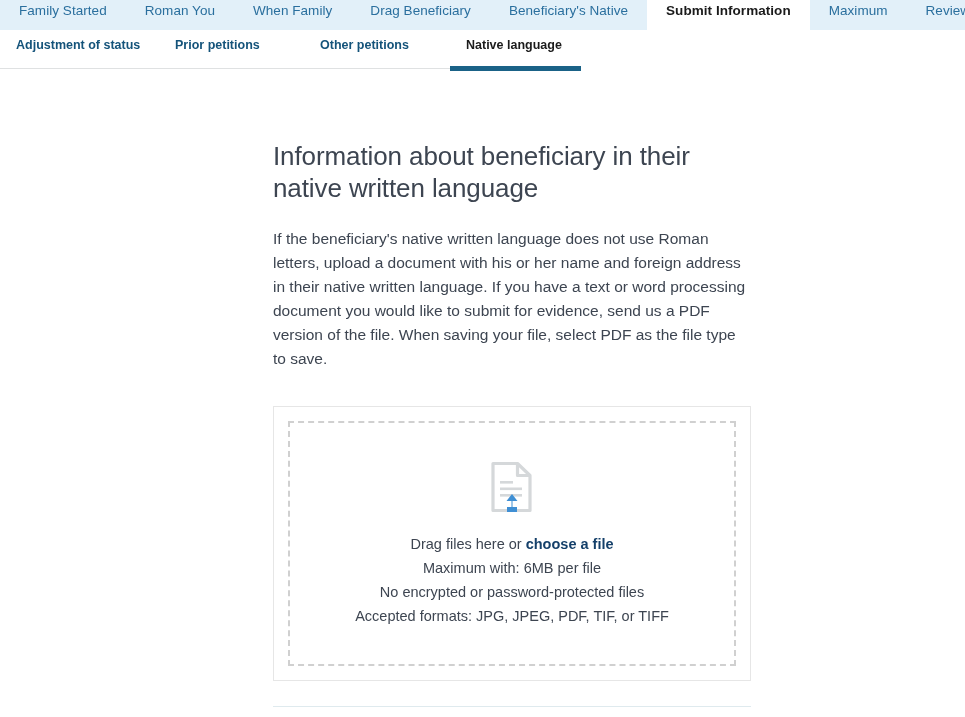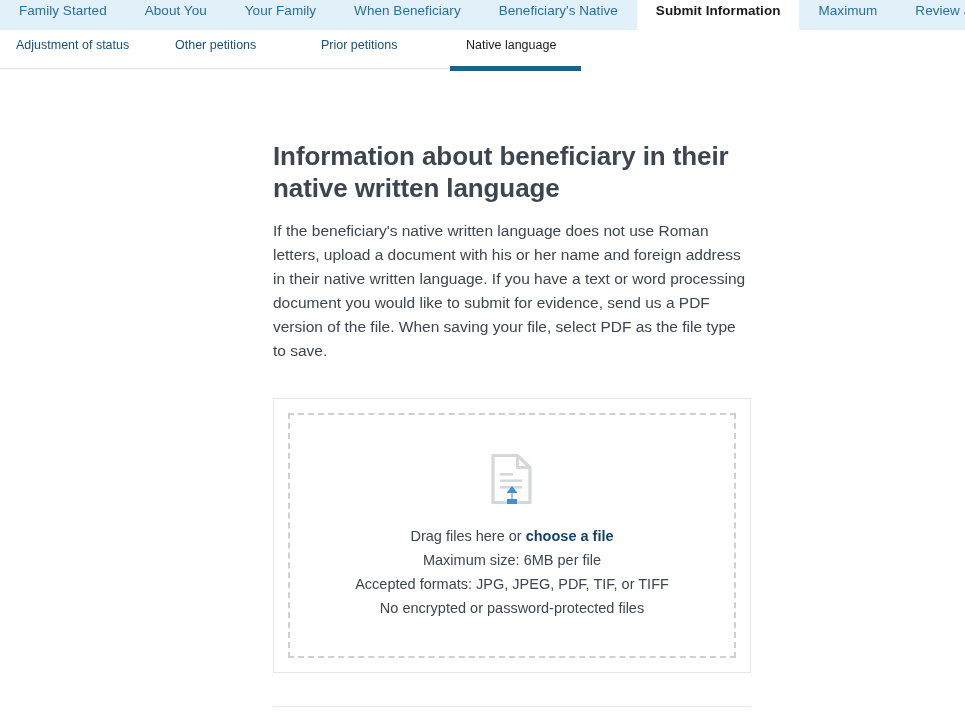--- a/index.html
+++ b/index.html
@@ -57,29 +57,29 @@
   .subnav-item {
     position: relative;
     display: flex;
     flex-direction: column;
     justify-content: flex-start;
     cursor: pointer;
     margin-right: 0;
   }
   .subnav-label {
     font-size: 12.5px;
-    font-weight: normal;
+    font-weight: bold;
     color: #14537a;
     white-space: nowrap;
     padding: 0 16px 0 16px;
     line-height: 14px;
   }
   .subnav-item.active .subnav-label {
     color: #1b1b1b;
-    font-weight: normal;
+    font-weight: bold;
   }
   .subnav-rule {
     margin-top: 16px;
     height: 1px;
     background: #dfe1e2;
   }
   .subnav-item.active .subnav-rule {
     height: 5px;
     background: #1a6287;
     margin-top: 14px;
@@ -87,28 +87,28 @@
 
   
   .content {
     position: absolute;
     top: 140px;
     left: 273px;
     width: 478px;
   }
   .page-title {
     font-size: 26px;
-    font-weight: bold;
+    font-weight: normal;
     color: #3d4551;
     line-height: 32px;
     margin: 0;
     letter-spacing: -0.1px;
   }
   .page-intro {
-    margin: 15px 0 0 0;
+    margin: 23px 0 0 0;
     font-size: 15.5px;
     line-height: 24px;
     color: #3d4551;
     width: 476px;
   }
 
   
   .upload-outer {
     margin-top: 35px;
     width: 478px;
@@ -154,53 +154,53 @@
   }
 </style>
 </head>
 <body>
 
 <div class="topnav">
   <div class="topnav-item">
     <span>Family Started</span>
   </div>
   <div class="topnav-item">
-    <span>About You</span>
-  </div>
-  <div class="topnav-item">
-    <span>Your Family</span>
-  </div>
-  <div class="topnav-item">
-    <span>When Beneficiary</span>
+    <span>Roman You</span>
+  </div>
+  <div class="topnav-item">
+    <span>When Family</span>
+  </div>
+  <div class="topnav-item">
+    <span>Drag Beneficiary</span>
   </div>
   <div class="topnav-item">
     <span>Beneficiary's Native</span>
   </div>
   <div class="topnav-item active">
     <span>Submit Information</span>
   </div>
   <div class="topnav-item">
     <span>Maximum</span>
   </div>
   <div class="topnav-item">
     <span>Review and Submit</span>
   </div>
 </div>
 
 <div class="subnav">
   <div class="subnav-item" style="width:159px">
     <span class="subnav-label">Adjustment of status</span>
     <div class="subnav-rule"></div>
   </div>
+  <div class="subnav-item" style="width:145px">
+    <span class="subnav-label">Prior petitions</span>
+    <div class="subnav-rule"></div>
+  </div>
   <div class="subnav-item" style="width:146px">
     <span class="subnav-label">Other petitions</span>
-    <div class="subnav-rule"></div>
-  </div>
-  <div class="subnav-item" style="width:145px">
-    <span class="subnav-label">Prior petitions</span>
     <div class="subnav-rule"></div>
   </div>
   <div class="subnav-item active" style="width:131px">
     <span class="subnav-label">Native language</span>
     <div class="subnav-rule"></div>
   </div>
 </div>
 
 <div class="content">
   <h1 class="page-title">Information about beneficiary in their native written language</h1>
@@ -217,21 +217,21 @@
           <rect x="10" y="27.5" width="22" height="2.6" fill="#d5d8da"></rect>
           <rect x="10" y="34" width="22" height="2.6" fill="#d5d8da"></rect>
           <path d="M21.5 51 V41 H16.5 L22 34 L27.5 41 H22.5 V51 Z" fill="#3f8fd4"></path>
           <rect x="17" y="47" width="10" height="5" fill="#3f8fd4"></rect>
         </svg>
       </span>
 
       <div class="upload-line">
         <span>Drag files here or </span><span class="choose-file">choose a file</span>
       </div>
-      <div class="upload-line">Maximum size: 6MB per file</div>
+      <div class="upload-line">Maximum with: 6MB per file</div>
+      <div class="upload-line">No encrypted or password-protected files</div>
       <div class="upload-line">Accepted formats: JPG, JPEG, PDF, TIF, or TIFF</div>
-      <div class="upload-line">No encrypted or password-protected files</div>
 
     </div>
   </div>
 </div>
 
 <div class="bottom-rule"></div>
 
 </body></html>

